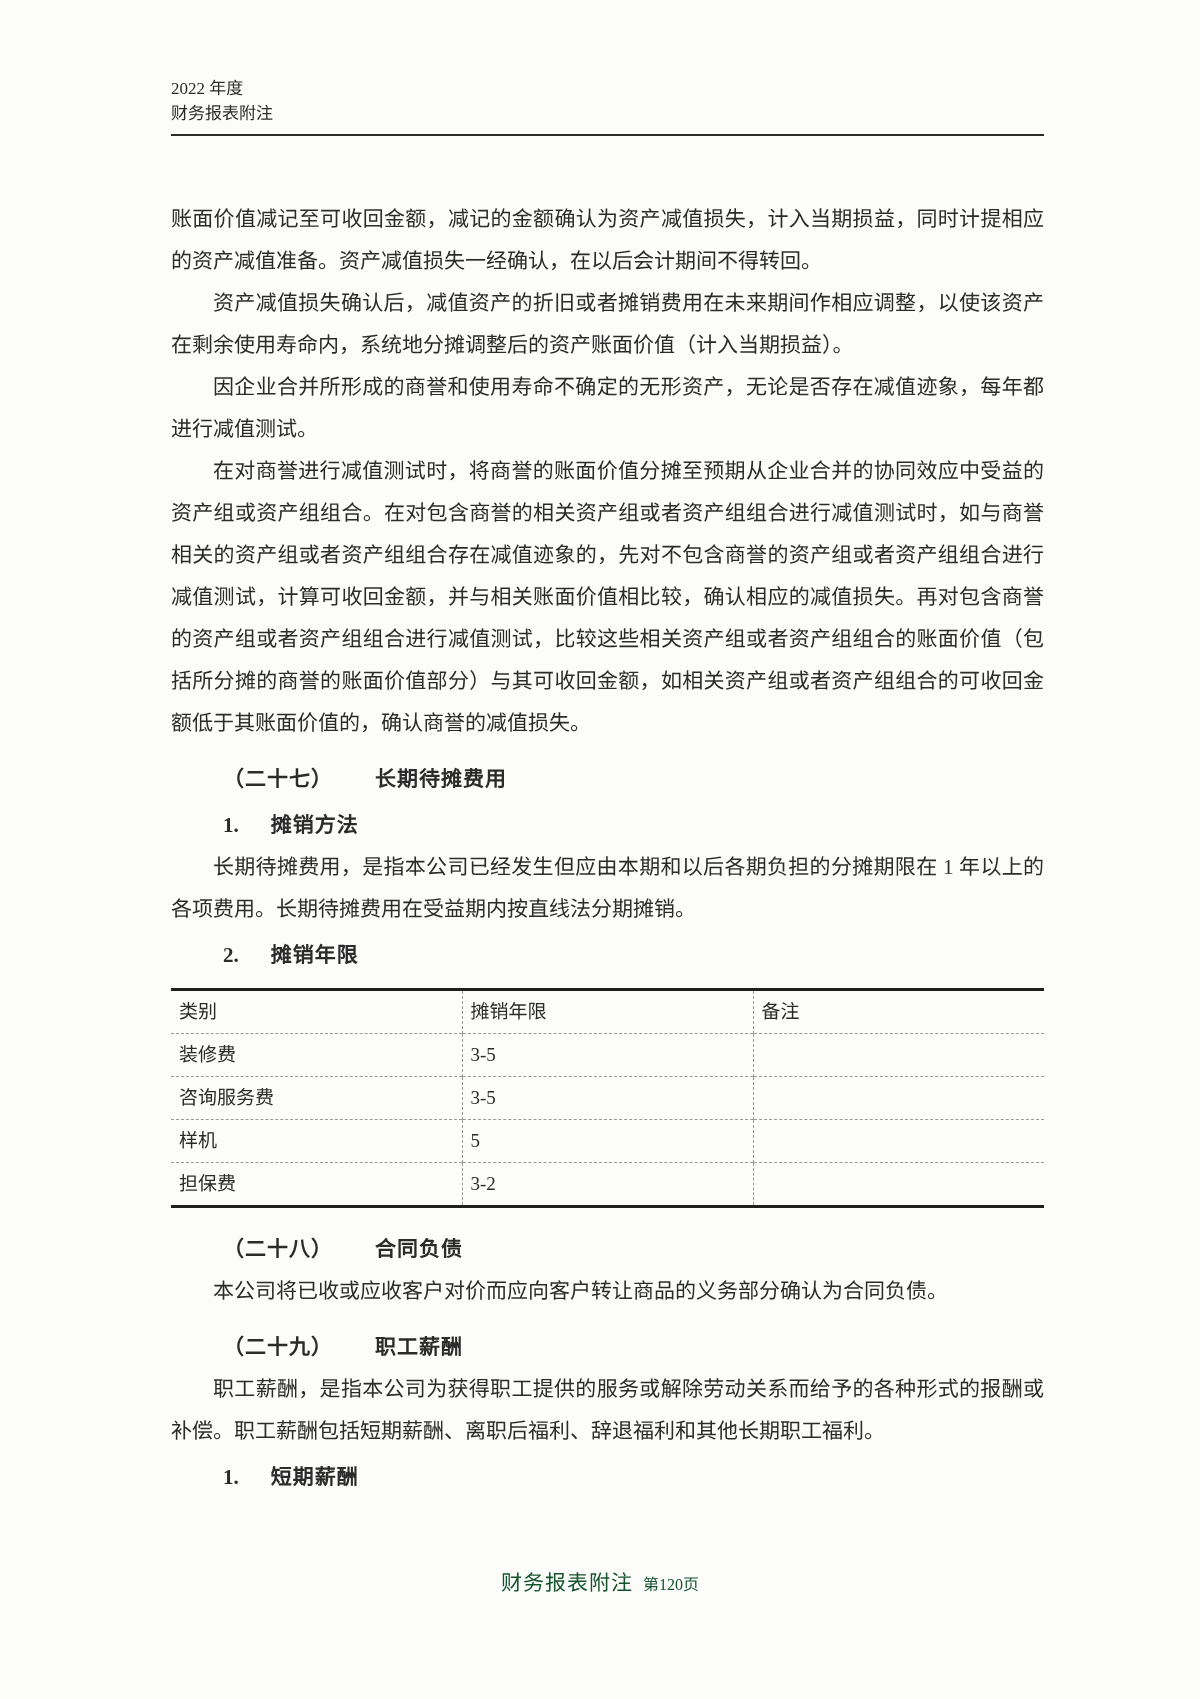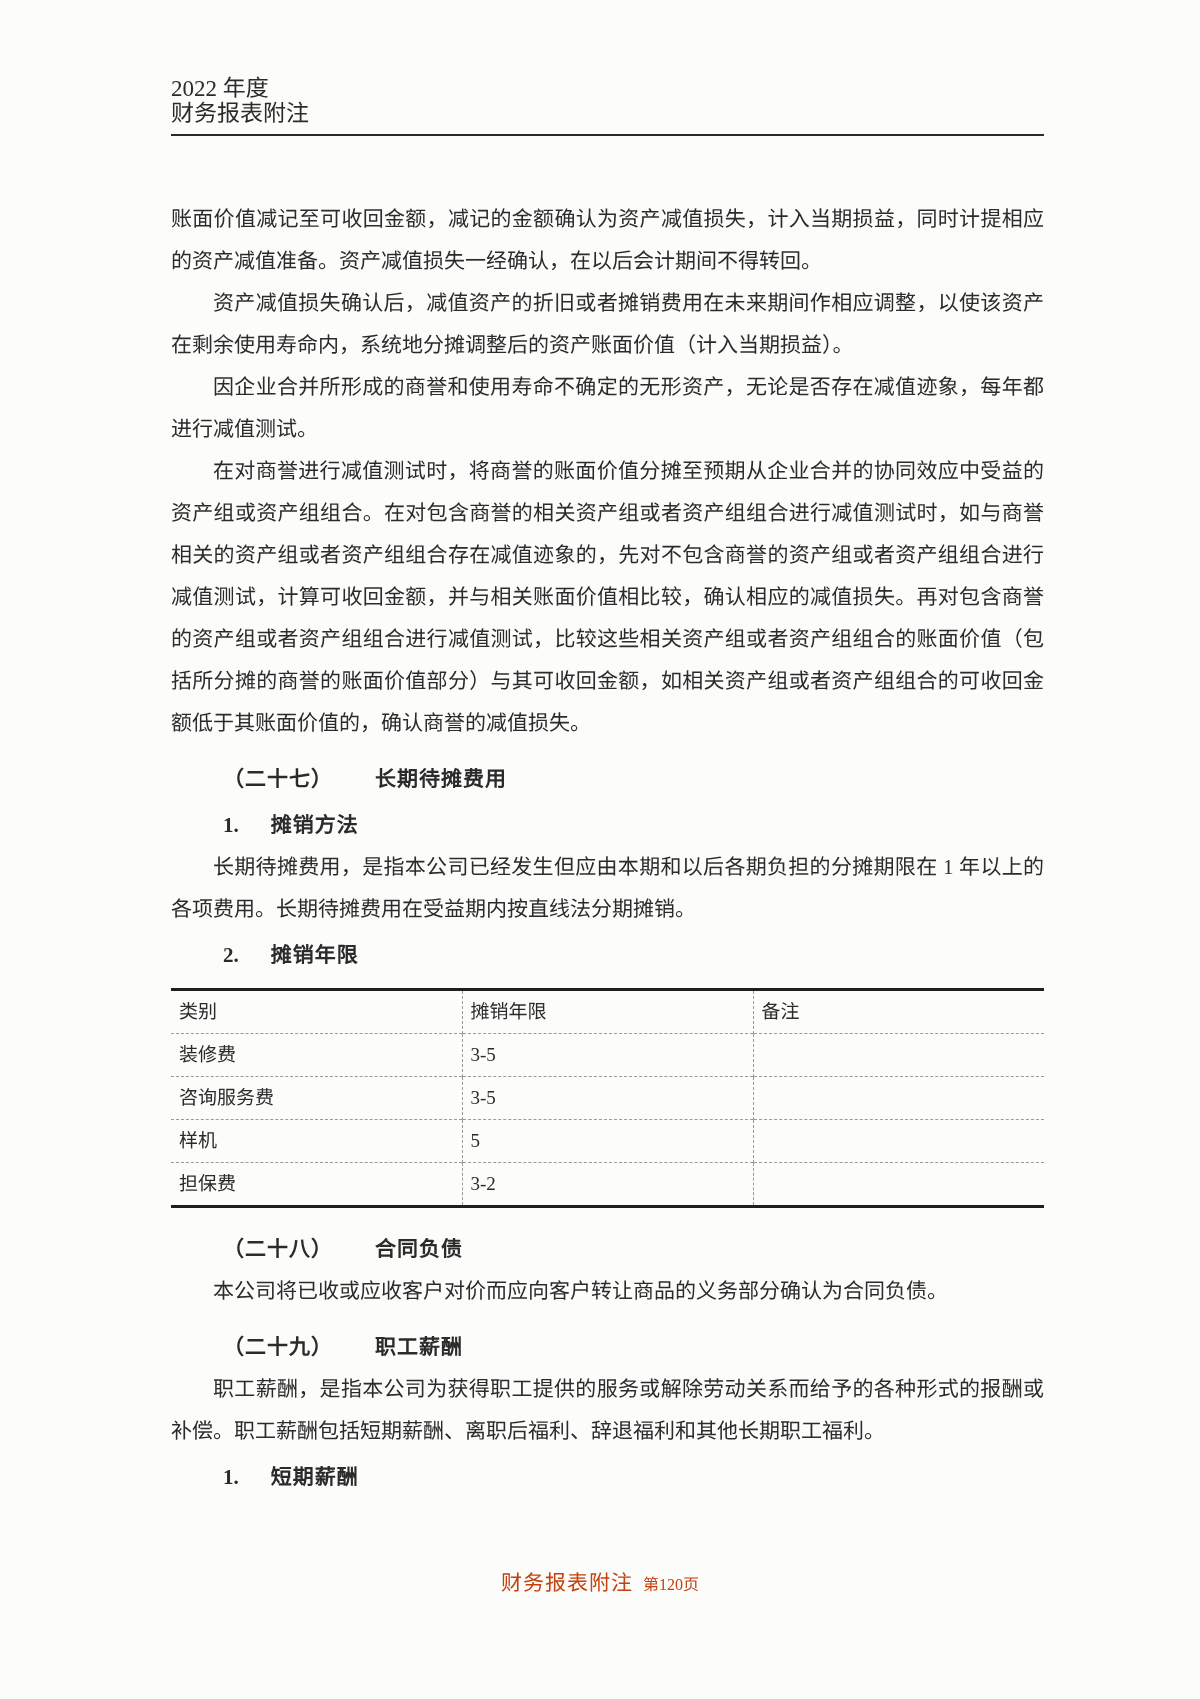--- a/index.html
+++ b/index.html
@@ -14,21 +14,21 @@
     margin: 0 auto;
     background: #fcfcfb;
     color: #2b2b2b;
     font-family: "Liberation Serif", "DejaVu Serif", serif;
     overflow: hidden;
     box-sizing: border-box;
     padding: 76px 156px 0 171px;
   }
   
   .running-header {
-    font-size: 23px;
+    font-size: 17px;
     line-height: 25px;
     border-bottom: 2px solid #2b2b2b;
     padding-bottom: 8px;
     margin-bottom: 62px;
   }
   
   .doc-body {
     font-size: 21px;
     line-height: 42px;
   }
@@ -88,21 +88,21 @@
   table.amort th + th, table.amort td + td { border-left: 1px dashed #9a9a9a; }
   table.amort tbody tr td { border-top: 1px dashed #9a9a9a; }
   table.amort td:empty::after { content: "\00a0"; }
   
   .page-footer {
     position: absolute;
     left: 0;
     right: 0;
     top: 1566px;
     text-align: center;
-    color: #c2410c;
+    color: #14532d;
   }
   .footer-title { font-size: 21px; letter-spacing: 1px; }
   .footer-page { font-size: 16px; margin-left: 10px; }
 </style>
 </head>
 <body>
 
 <div class="page">
 
   <header class="running-header">

